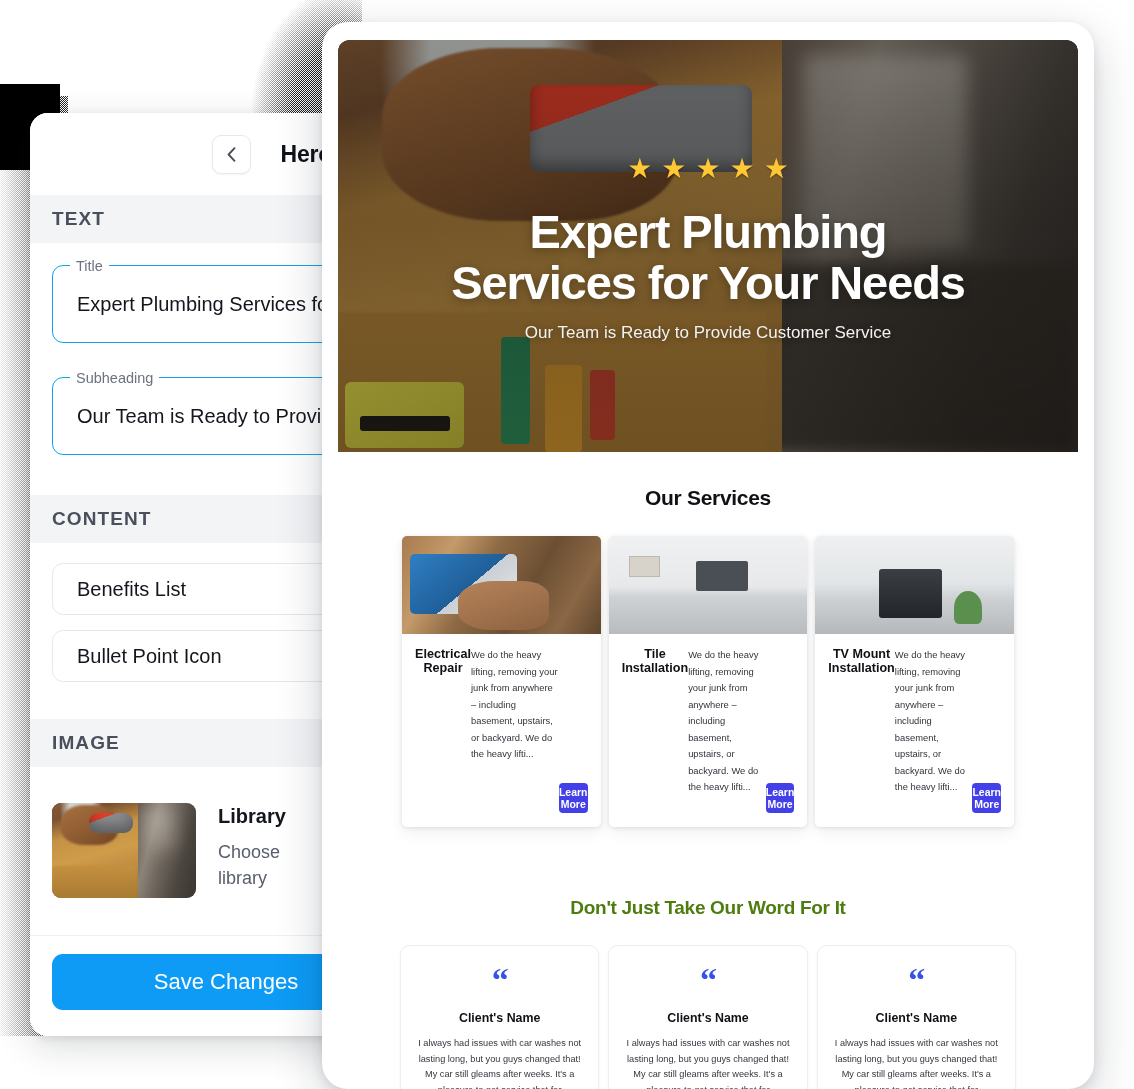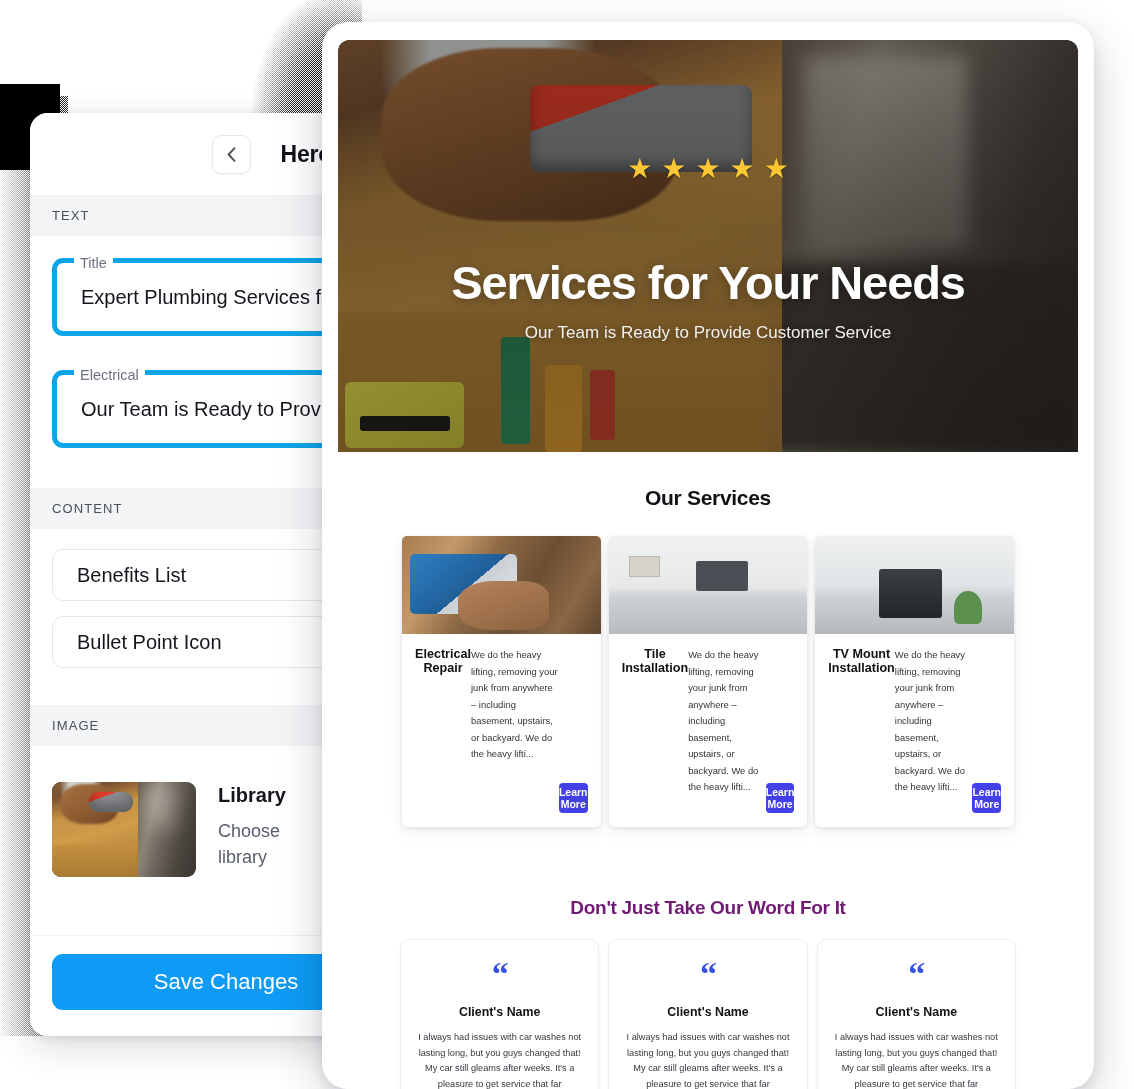--- a/index.html
+++ b/index.html
@@ -94,31 +94,31 @@
     margin-left: 30px;
     font-size: 23px;
     font-weight: 700;
     color: #10121a;
     letter-spacing: -.2px;
   }
 
   .section-bar {
     background: #f3f4f6;
     padding: 13px 22px;
-    font-size: 13px;
-    font-weight: 400;
+    font-size: 19px;
+    font-weight: 700;
     letter-spacing: 1.1px;
     color: #4a4f5c;
   }
 
   .fields { padding: 22px 22px 6px 22px; }
 
   .field {
     position: relative;
-    border: 5px solid #0ea5e9;
+    border: 1px solid #0ea5e9;
     border-radius: 11px;
     height: 78px;
     margin-bottom: 34px;
     display: flex;
     align-items: center;
     padding: 8px 24px;
     background: #fff;
   }
   .field-legend {
     position: absolute;
@@ -480,23 +480,23 @@
     font-size: 9.6px;
     letter-spacing: 1.5px;
     color: #6f747c;
     font-weight: 500;
     margin-bottom: 15px;
   }
   .tst-title {
     text-align: center;
     font-size: 19px;
     font-weight: 700;
-    color: #701a75;
+    color: #4d7c0f;
     letter-spacing: -.3px;
-    margin-bottom: 20px;
+    margin-bottom: 26px;
   }
   .tst-grid {
     display: flex;
     justify-content: center;
     gap: 9px;
     padding: 0 62px;
   }
   .tst-card {
     flex: 1 1 0;
     max-width: 203px;
@@ -556,21 +556,21 @@
     </div>
 
     <div class="section-bar">TEXT</div>
 
     <div class="fields">
       <div class="field">
         <span class="field-legend">Title</span>
         <span class="field-value">Expert Plumbing Services for Your Needs</span>
       </div>
       <div class="field">
-        <span class="field-legend">Electrical</span>
+        <span class="field-legend">Subheading</span>
         <span class="field-value">Our Team is Ready to Provide Customer Service</span>
       </div>
     </div>
 
     <div class="section-bar">CONTENT</div>
 
     <div class="content-rows">
       <div class="row-select">Benefits List</div>
       <div class="row-select">Bullet Point Icon</div>
     </div>
@@ -620,21 +620,21 @@
         <div class="hero-scrim"></div>
         <div class="hero-content">
           <div class="hero-stars">
             <span class="star">★</span>
             <span class="star">★</span>
             <span class="star">★</span>
             <span class="star">★</span>
             <span class="star">★</span>
           </div>
           <h1 class="hero-title">
-            <br>
+            <span>Expert Plumbing</span><br>
             <span>Services for Your Needs</span>
           </h1>
           <p class="hero-sub">Our Team is Ready to Provide Customer Service</p>
         </div>
       </section>
 
       <section class="services">
         <h2 class="services-title">Our Services</h2>
         <div class="service-grid">
 

